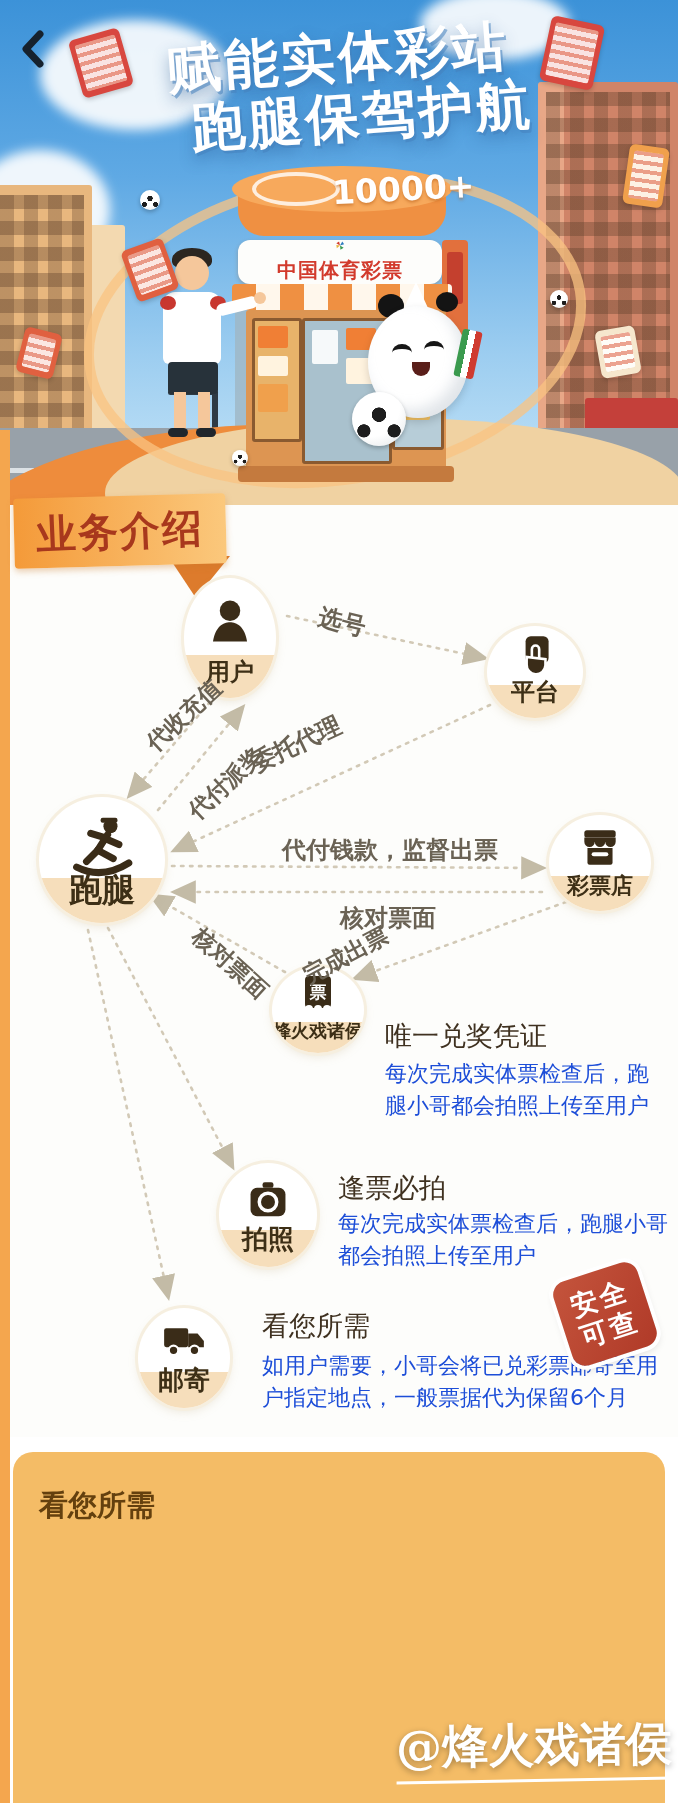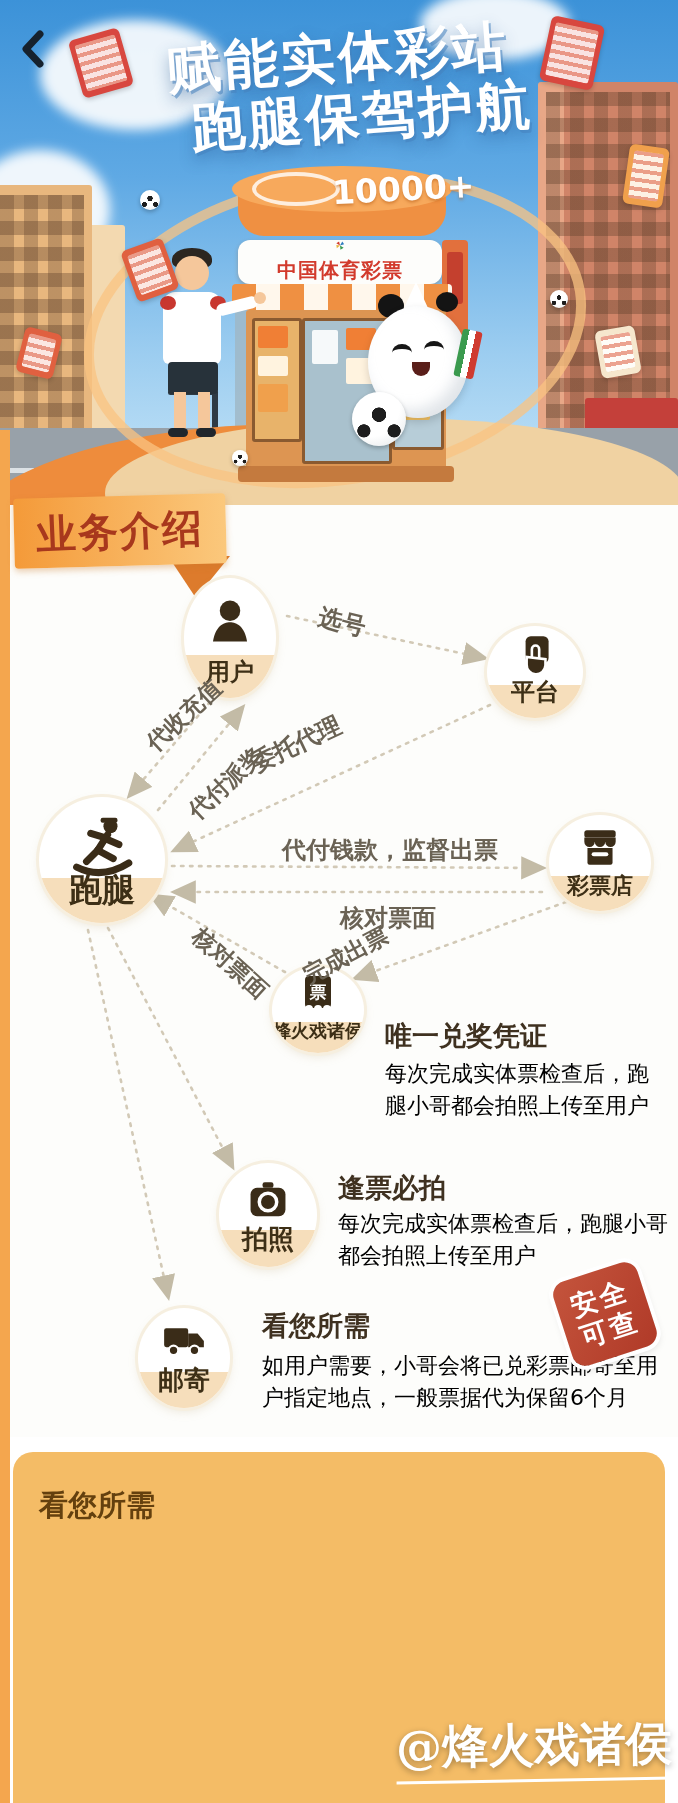--- a/index.html
+++ b/index.html
@@ -83,22 +83,22 @@
   
   .card{left:10px;top:505px;width:668px;height:932px;background:#fdfdfb;}
   .strip{left:0;top:430px;width:10px;height:1373px;background:#f4a64e;}
   .node{position:absolute;border-radius:50%;overflow:hidden;background:#fff;
         box-shadow:0 0 0 3px #f6efe0,0 4px 10px rgba(190,170,130,.25);
         display:flex;flex-direction:column;align-items:center;justify-content:flex-end;}
   .node .band{position:absolute;left:0;right:0;bottom:0;height:36%;background:#f6debb;}
   .node .icon{position:absolute;top:14%;left:50%;transform:translateX(-50%);}
   .node-label{position:relative;color:#3d2f16;font-weight:800;padding-bottom:10px;}
   .edge-label{position:absolute;color:#6a6254;font-weight:600;white-space:nowrap;}
-  .feat-title{position:absolute;color:#3f3120;font-weight:700;font-size:27px;white-space:nowrap;}
-  .feat-body{position:absolute;color:#000000;font-size:22px;line-height:1.45;}
+  .feat-title{position:absolute;color:#3f3120;font-weight:400;font-size:27px;white-space:nowrap;}
+  .feat-body{position:absolute;color:#1d4ed8;font-size:22px;line-height:1.45;}
   .stamp{left:561px;top:1270px;width:88px;height:88px;transform:rotate(-18deg);
         background:linear-gradient(135deg,#c4543c,#b03a28);border-radius:14px;
         box-shadow:0 0 0 4px #fff,0 4px 8px rgba(0,0,0,.15);
         display:flex;flex-direction:column;align-items:center;justify-content:center;
         color:#fff;font-weight:800;font-size:27px;line-height:1.2;letter-spacing:3px;}
   
   .panel{left:13px;top:1452px;width:652px;height:360px;background:#f4bc66;
         border-radius:20px 20px 0 0;padding:34px 26px 0 26px;box-sizing:border-box;}
   .panel-title{color:#64400e;font-weight:800;font-size:29px;margin-bottom:26px;}
   .panel-item{color:#8f6a2b;font-size:25px;line-height:1.52;margin-bottom:24px;letter-spacing:.5px;}

